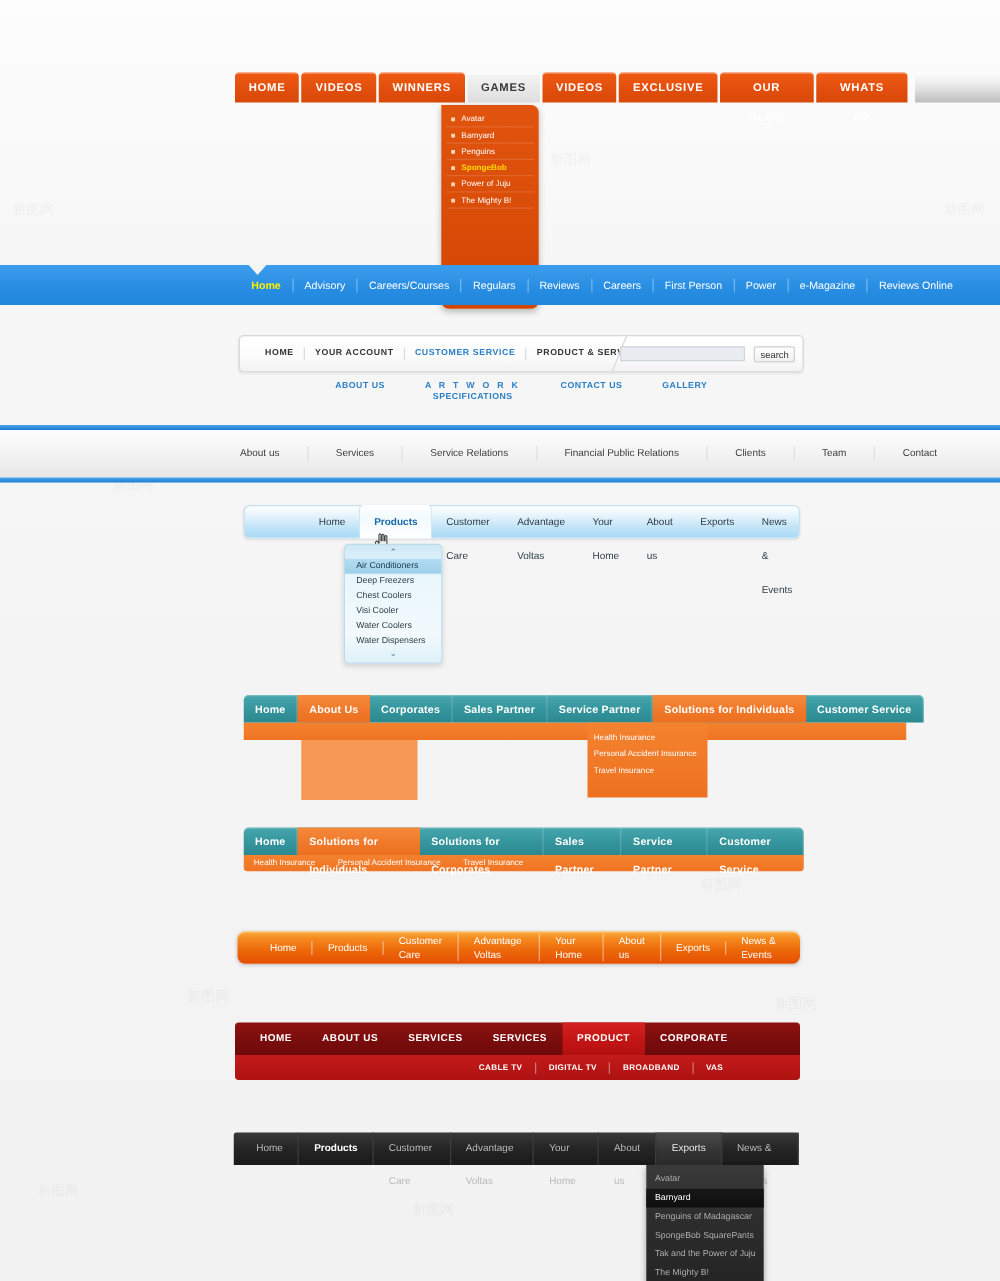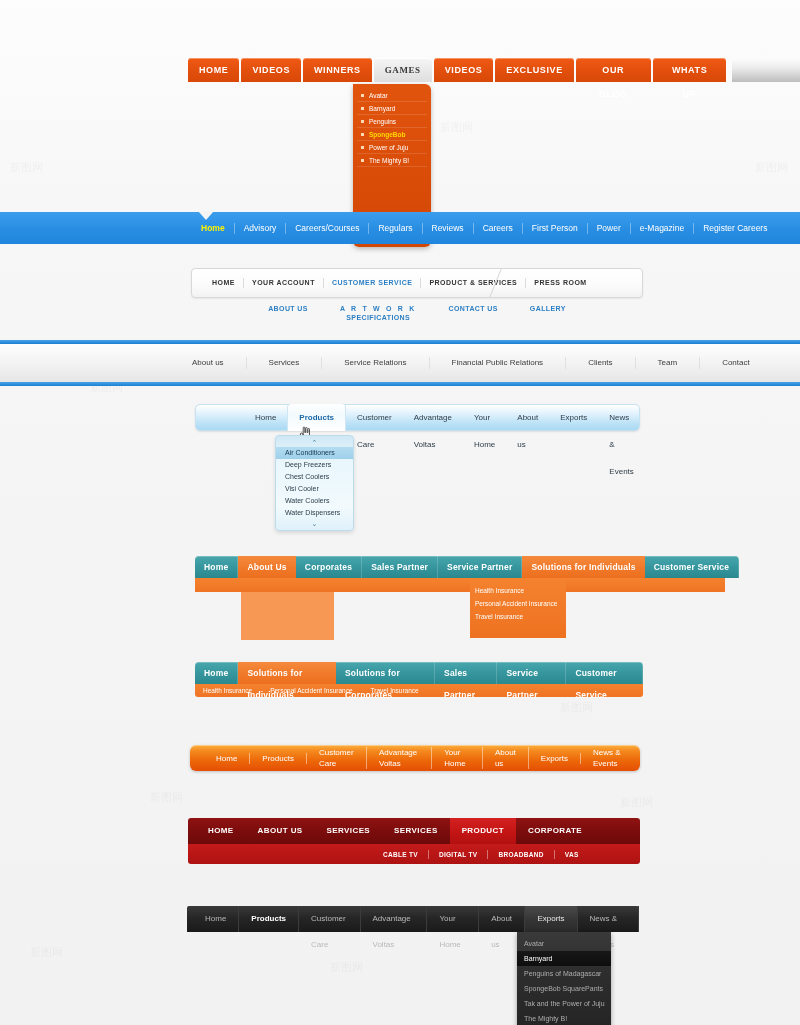--- a/index.html
+++ b/index.html
@@ -40,21 +40,20 @@
     background: linear-gradient(180deg, #f05a14 0%, #e4500e 45%, #d84807 100%);
     border-radius: 3px 3px 0 0;
     margin-right: 2px;
     text-align: center;
     box-shadow: inset 0 1px 0 rgba(255,255,255,0.35);
   }
   .ot-item.active {
     background: linear-gradient(180deg, #f6f6f6 0%, #e9e9e9 50%, #dedede 100%);
     color: #3a3a3a;
     box-shadow: inset 0 1px 0 #ffffff;
-    font-family: Liberation Serif, serif;
   }
   .ot-blank {
     height: 24px;
     width: 68px;
     border-radius: 3px 3px 0 0;
     background: linear-gradient(180deg, #fdfdfd 0%, #ececec 40%, #bdbdbd 100%);
     margin-left: 4px;
   }
   #orange-dropdown {
     position: absolute;
@@ -542,34 +541,38 @@
     <div class="bar" id="blue-row">
         <div class="bl-item active"><span>Home</span></div>
         <div class="bl-item"><span>Advisory</span></div>
         <div class="bl-item"><span>Careers/Courses</span></div>
         <div class="bl-item"><span>Regulars</span></div>
         <div class="bl-item"><span>Reviews</span></div>
         <div class="bl-item"><span>Careers</span></div>
         <div class="bl-item"><span>First Person</span></div>
         <div class="bl-item"><span>Power</span></div>
         <div class="bl-item"><span>e-Magazine</span></div>
-        <div class="bl-item"><span>Register Careers</span></div>
+        <div class="bl-item"><span>Reviews Online</span></div>
       </div>
   </div>
 
   <div class="nav-block" id="nav-white">
     <div class="shell">
       <div class="links" id="white-row">
           <div class="wn-item"><span>HOME</span></div>
           <div class="wn-item"><span>YOUR ACCOUNT</span></div>
           <div class="wn-item blue"><span>CUSTOMER SERVICE</span></div>
           <div class="wn-item"><span>PRODUCT &amp; SERVICES</span></div>
           <div class="wn-item last"><span>PRESS ROOM</span></div>
         </div>
       <div class="swoosh"></div>
+      <div class="searchzone">
+        <input id="search-input" type="text" placeholder="" style="">
+        <button id="search-btn">search</button>
+      </div>
     </div>
     <div class="sublinks" id="white-sub">
         <div class="wn-sub">
           <div>ABOUT US</div>
         </div>
         <div class="wn-sub">
           <div class="spread">A R T W O R K</div>
           <div>SPECIFICATIONS</div>
         </div>
         <div class="wn-sub">

